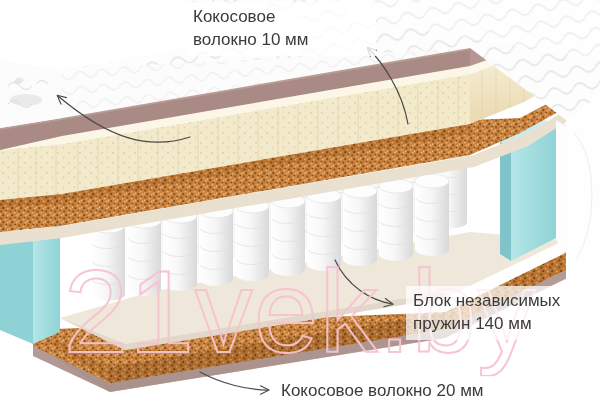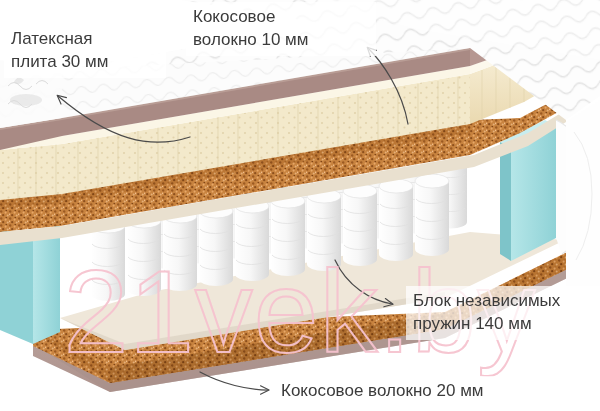--- a/index.html
+++ b/index.html
@@ -435,22 +435,20 @@
       <path d="M190 137 C150 150 110 140 58 96" marker-end="url(#ah)"></path>
       <path d="M408 124 C402 90 382 62 368 48" marker-end="url(#ah)"></path>
       <path d="M335 260 C347 286 370 300 392 304" marker-end="url(#ah)"></path>
       <path d="M200 372 C222 384 248 390 268 390" marker-end="url(#ah)"></path>
     </g>
   </svg>
   </div>
 
   <div class="wm">21vek.by</div>
 
-  <div class="label l-latex">Латексная
-плита 30 мм</div>
 
   <div class="label l-coco10">Кокосовое
 волокно 10 мм</div>
 
   <div class="label l-spring">Блок независимых
 пружин 140 мм</div>
 
   <div class="label l-coco20">Кокосовое волокно  20 мм</div>
 
 </div>

